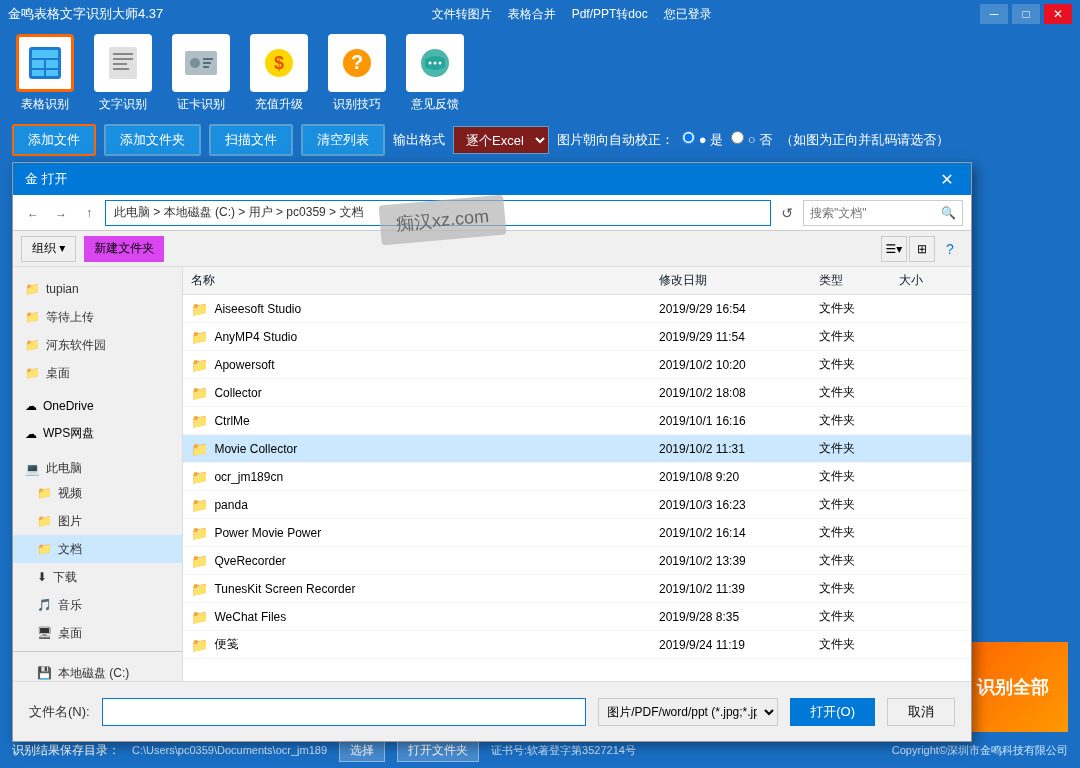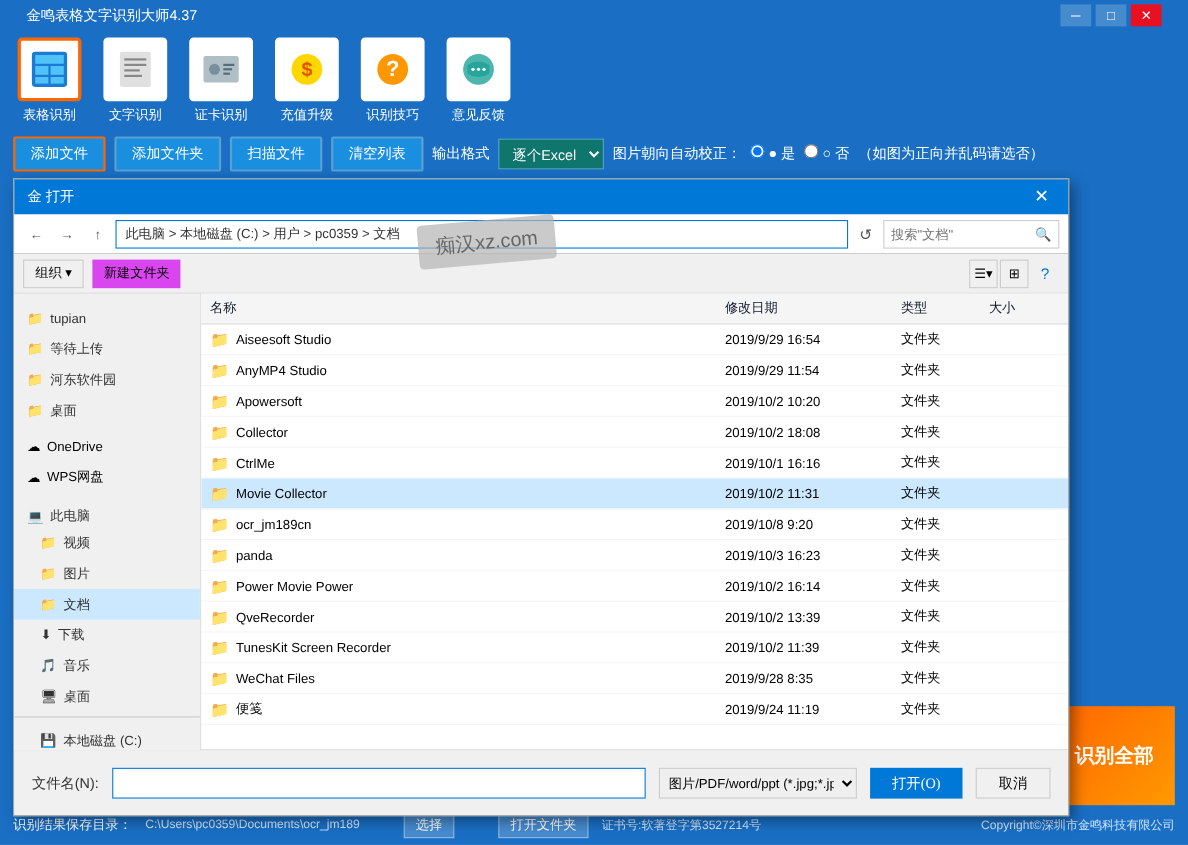--- a/index.html
+++ b/index.html
@@ -5,21 +5,21 @@
     * { box-sizing: border-box; margin: 0; padding: 0; font-family: 'Microsoft YaHei', SimSun, Arial, sans-serif; }
     body { width: 1080px; height: 768px; overflow: hidden; background: #1a6fc4; position: relative; }
 
     
     .title-bar {
       background: #1a6fc4;
       height: 28px;
       display: flex;
       align-items: center;
       justify-content: space-between;
-      padding: 0 24px;
+      padding: 0 8px;
       color: white;
       font-size: 12px;
     }
     .title-bar-left { display: flex; align-items: center; gap: 8px; }
     .title-bar-right { display: flex; gap: 4px; }
     .title-btn {
       width: 28px; height: 20px;
       background: rgba(255,255,255,0.2);
       border: none;
       color: white;
@@ -70,21 +70,21 @@
       color: white;
       font-size: 13px;
       cursor: pointer;
       border-radius: 2px;
     }
     .action-btn.primary { border-color: #ff6600; background: #1a8fe0; }
     .action-btn.normal { border-color: #5aa0d0; background: #1a8fe0; }
     .format-label { color: white; font-size: 13px; }
     .format-select {
       height: 28px; padding: 0 8px;
-      background: #0f766e;
+      background: #7f1d1d;
       border: 1px solid #5aa0d0;
       color: white;
       font-size: 13px;
     }
     .option-text { color: white; font-size: 13px; }
     .radio-group { display: flex; align-items: center; gap: 8px; color: white; font-size: 13px; }
 
     
     .dialog-overlay {
       position: absolute;
@@ -283,21 +283,21 @@
     .filetype-select {
       height: 28px; width: 180px;
       border: 1px solid #ccc;
       font-size: 12px;
       padding: 0 4px;
     }
     .open-btn {
       height: 28px; padding: 0 20px;
       background: #0078d7;
       border: none; color: white;
-      font-size: 13px; cursor: pointer; font-family: Liberation Serif, serif;
+      font-size: 13px; cursor: pointer;
     }
     .cancel-btn {
       height: 28px; padding: 0 20px;
       background: #f0f0f0;
       border: 1px solid #ccc;
       font-size: 13px; cursor: pointer;
     }
 
     
     .app-bottom {
@@ -310,21 +310,21 @@
       gap: 12px;
       font-size: 12px;
       color: white;
       z-index: 50;
     }
     .bottom-path { color: #cce4ff; font-size: 11px; }
     .bottom-btn {
       height: 24px; padding: 0 10px;
       background: rgba(255,255,255,0.2);
       border: 1px solid rgba(255,255,255,0.4);
-      color: white; font-size: 12px; cursor: pointer; margin-left: 28px;
+      color: white; font-size: 12px; cursor: pointer;
     }
     .copyright { margin-left: auto; color: #cce4ff; font-size: 11px; }
 
     
     .recognize-all-btn {
       position: absolute;
       bottom: 36px; right: 12px;
       width: 110px; height: 90px;
       background: linear-gradient(135deg, #ff6600, #ff9900);
       color: white; font-size: 18px; font-weight: bold;
@@ -342,20 +342,26 @@
       display: flex; align-items: center; justify-content: center;
       z-index: 60;
     }
   </style>
 </head>
 <body>
 
 <div class="title-bar">
   <div class="title-bar-left">
     <span style="font-size:13px;">金鸣表格文字识别大师4.37</span>
+  </div>
+  <div class="title-bar-menu">
+    <span>文件转图片</span>
+    <span>表格合并</span>
+    <span>Pdf/PPT转doc</span>
+    <span>您已登录</span>
   </div>
   <div class="title-bar-right">
     <button class="title-btn">─</button>
     <button class="title-btn">□</button>
     <button class="title-btn close">✕</button>
   </div>
 </div>
 
 <div class="toolbar-icons">
   <div class="tool-icon active">

